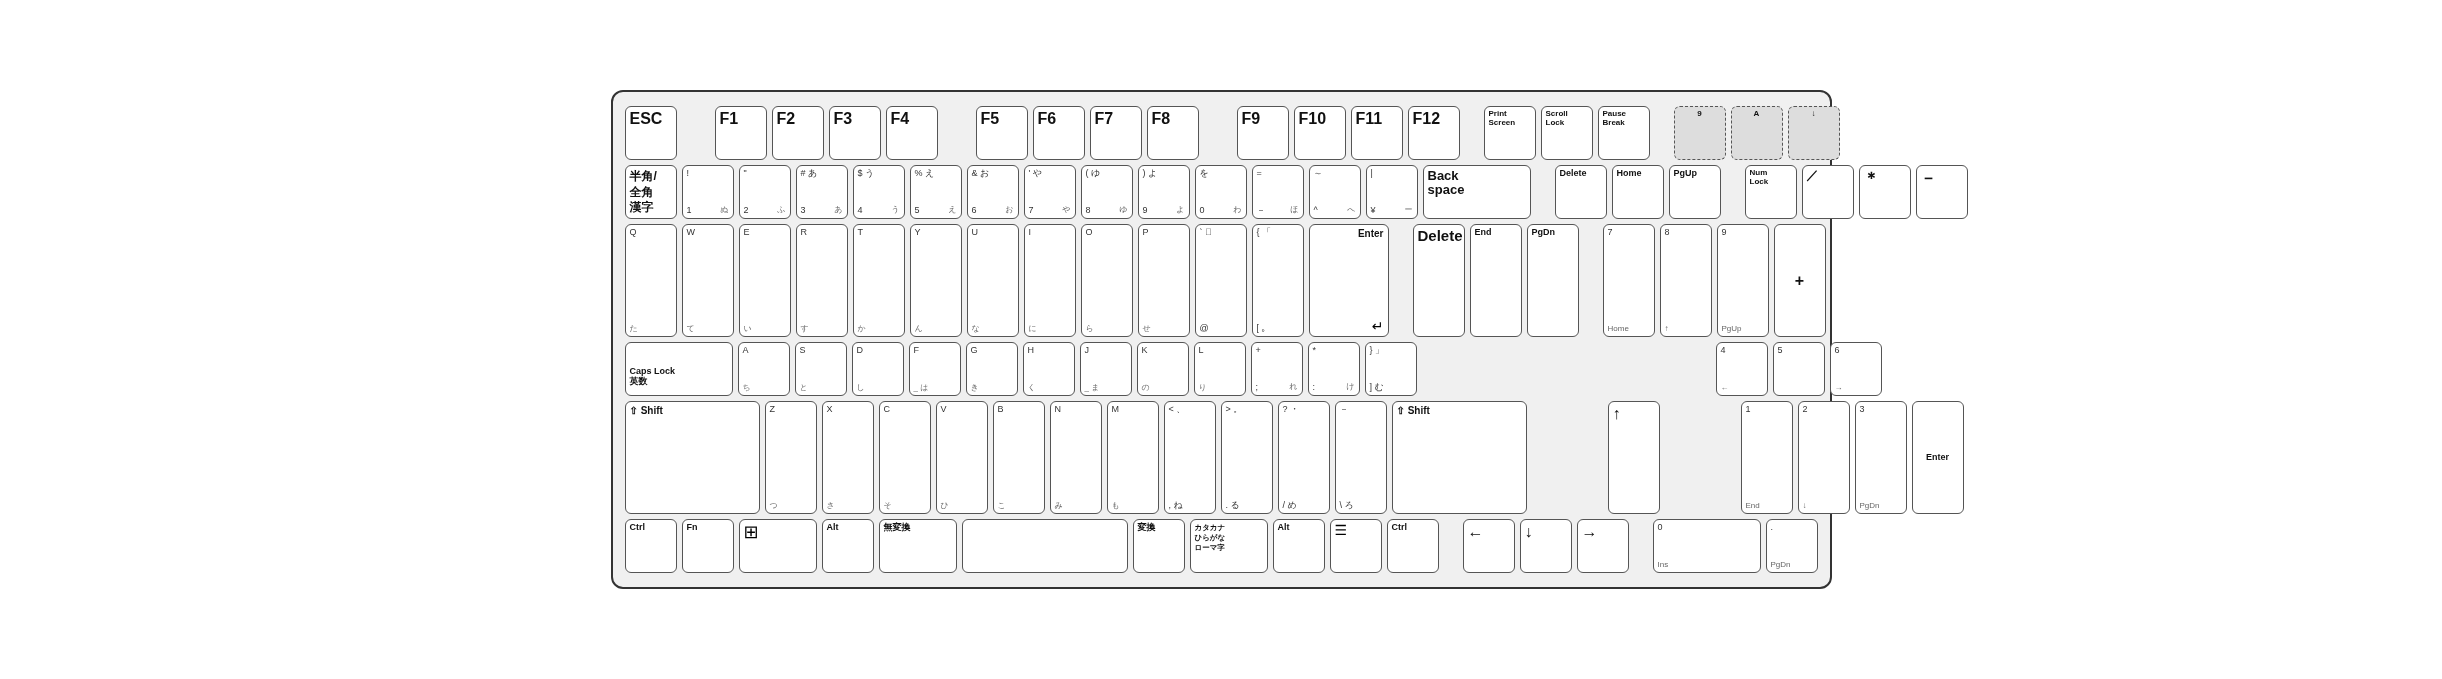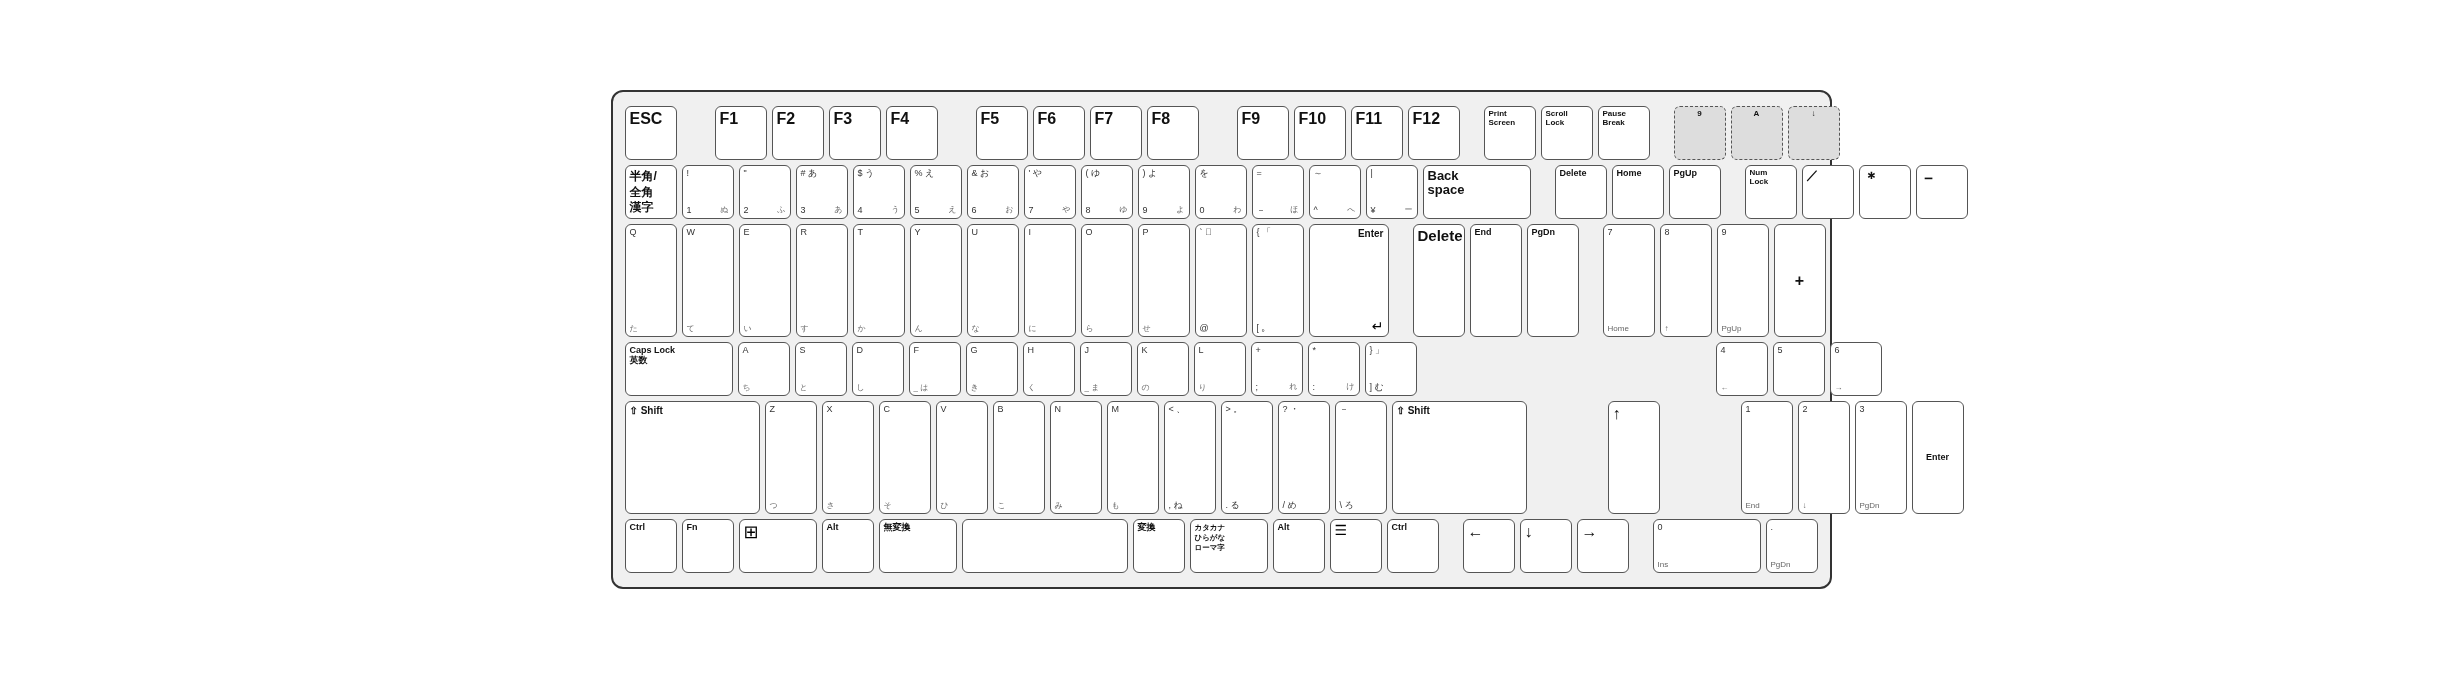--- a/index.html
+++ b/index.html
@@ -462,21 +462,21 @@
     </div>
 
     <div class="key numpad-enter" style="width:52px;">
       <span class="label" style="align-self:center; margin:auto;">+</span>
     </div>
   </div>
 
   <div class="row">
 
     <div class="key key-w2">
-      <span class="label" style="font-size:9px;">Caps Lock<br>英数</span>
+      <span class="label" style="font-size:9px;margin-top:21px;">Caps Lock<br>英数</span>
     </div>
 
     <div class="key key-w1">
       <div class="dual">
           <span class="top">A</span>
         </div>
       <div class="dual">
           <span class="jp">ち</span>
         </div>
     </div>

